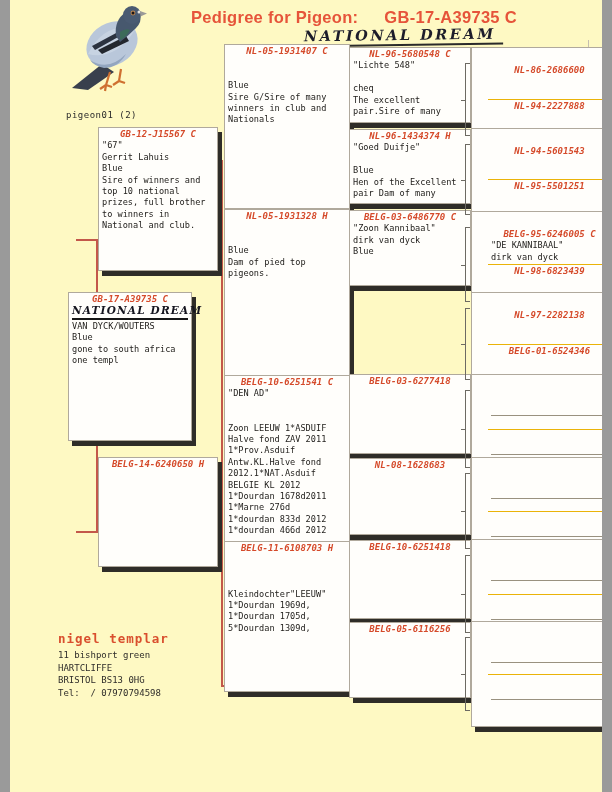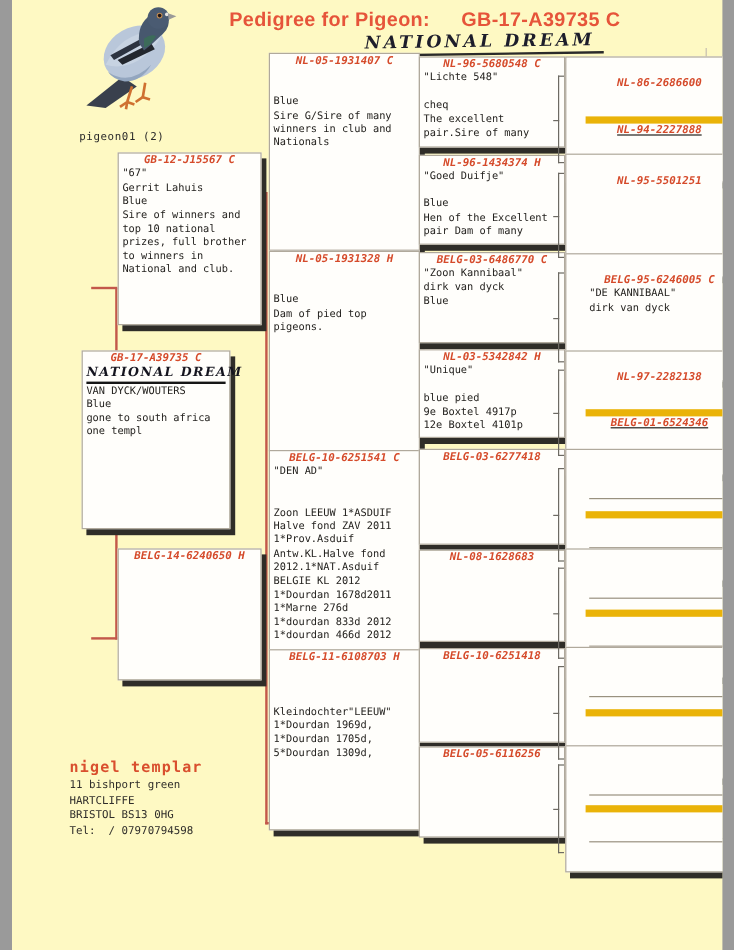--- a/index.html
+++ b/index.html
@@ -23,21 +23,21 @@
       text-align:center;white-space:pre;}
   .bh.hl{text-align:center;}
   .bl div{white-space:pre;min-height:11px;}
   .hand{font-family:"DejaVu Serif",serif;font-style:italic;font-weight:bold;
         font-size:10.5px;letter-spacing:1.2px;color:#15151f;
         border-bottom:2px solid #161616;padding-bottom:1px;margin-bottom:1px;white-space:pre;}
 
   
   .pair{padding:16px;display:flex;flex-direction:column;}
   .pair .cell{flex:1;padding:1px 3px;position:relative;}
-  .pair .cell + .cell{border-top:6px solid #eab308;text-decoration:underline;}
+  .pair .cell + .cell{border-top:1px solid #eab308;}
   .pair::before{content:"";position:absolute;left:-7px;top:15px;bottom:15px;width:4px;
                 border:1px solid #6d6a63;border-right:none;}
   .pair::after{content:"";position:absolute;left:-11px;top:50%;width:5px;height:1px;background:#6d6a63;}
   .formline{height:1px;background:#99917f;margin-top:12px;}
 
   
   .rail{position:absolute;width:2px;background:#c3584a;z-index:0;}
   .hrail{position:absolute;height:2px;background:#c3584a;z-index:0;}
   .mline{position:absolute;width:1px;background:#c6bfb0;z-index:0;}
 
@@ -199,30 +199,20 @@
       </div>
   </div>
   <div class="box" style="left:339px;top:210px;width:114px;height:72px">
     <div class="bh hl">BELG-03-6486770 C</div>
     <div class="bl">
         <div>"Zoon Kannibaal"</div>
         <div>dirk van dyck</div>
         <div>Blue</div>
       </div>
   </div>
-  <div class="box" style="left:339px;top:291px;width:114px;height:70px">
-    <div class="bh">NL-03-5342842 H</div>
-    <div class="bl">
-        <div>"Unique"</div>
-        <div>&nbsp;</div>
-        <div>blue pied</div>
-        <div>9e Boxtel 4917p</div>
-        <div>12e Boxtel 4101p</div>
-      </div>
-  </div>
   <div class="box" style="left:339px;top:374px;width:114px;height:76px">
     <div class="bh hl">BELG-03-6277418</div>
     <div class="bl"></div>
   </div>
   <div class="box" style="left:339px;top:458px;width:114px;height:73px">
     <div class="bh">NL-08-1628683</div>
     <div class="bl"></div>
   </div>
   <div class="box" style="left:339px;top:540px;width:114px;height:75px">
     <div class="bh hl">BELG-10-6251418</div>
@@ -235,31 +225,37 @@
 
   <div class="box pair" style="left:461px;top:47px;width:123px;height:71px">
     <div class="cell">
       <div class="bh">NL-86-2686600</div>
     </div>
     <div class="cell">
       <div class="bh">NL-94-2227888</div>
     </div>
   </div>
   <div class="box pair" style="left:461px;top:128px;width:123px;height:69px">
+    <div class="cell">
+      <div class="bh">NL-94-5601543</div>
+    </div>
     <div class="cell">
       <div class="bh">NL-95-5501251</div>
     </div>
   </div>
   <div class="box pair" style="left:461px;top:211px;width:123px;height:73px">
     <div class="cell">
       <div class="bh hl">BELG-95-6246005 C</div>
       <div class="bl">
           <div>"DE KANNIBAAL"</div>
           <div>dirk van dyck</div>
         </div>
+    </div>
+    <div class="cell">
+      <div class="bh">NL-98-6823439</div>
     </div>
   </div>
   <div class="box pair" style="left:461px;top:292px;width:123px;height:70px">
     <div class="cell">
       <div class="bh">NL-97-2282138</div>
     </div>
     <div class="cell">
       <div class="bh hl">BELG-01-6524346</div>
     </div>
   </div>

